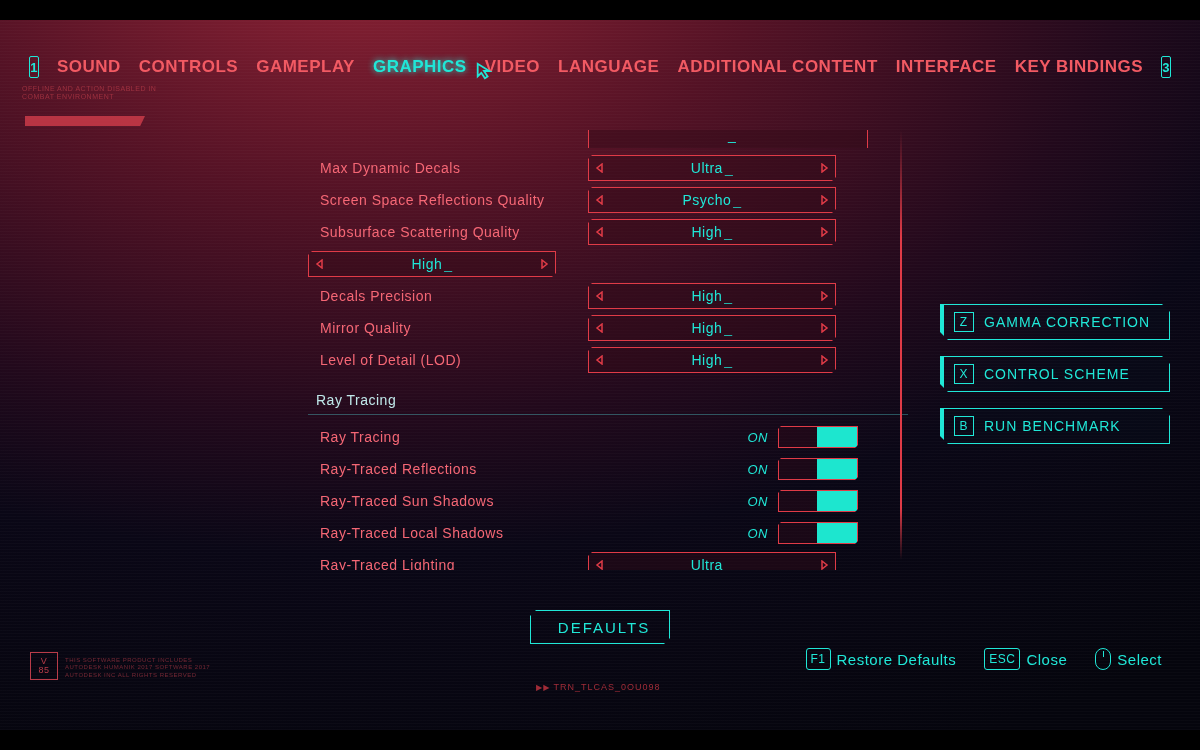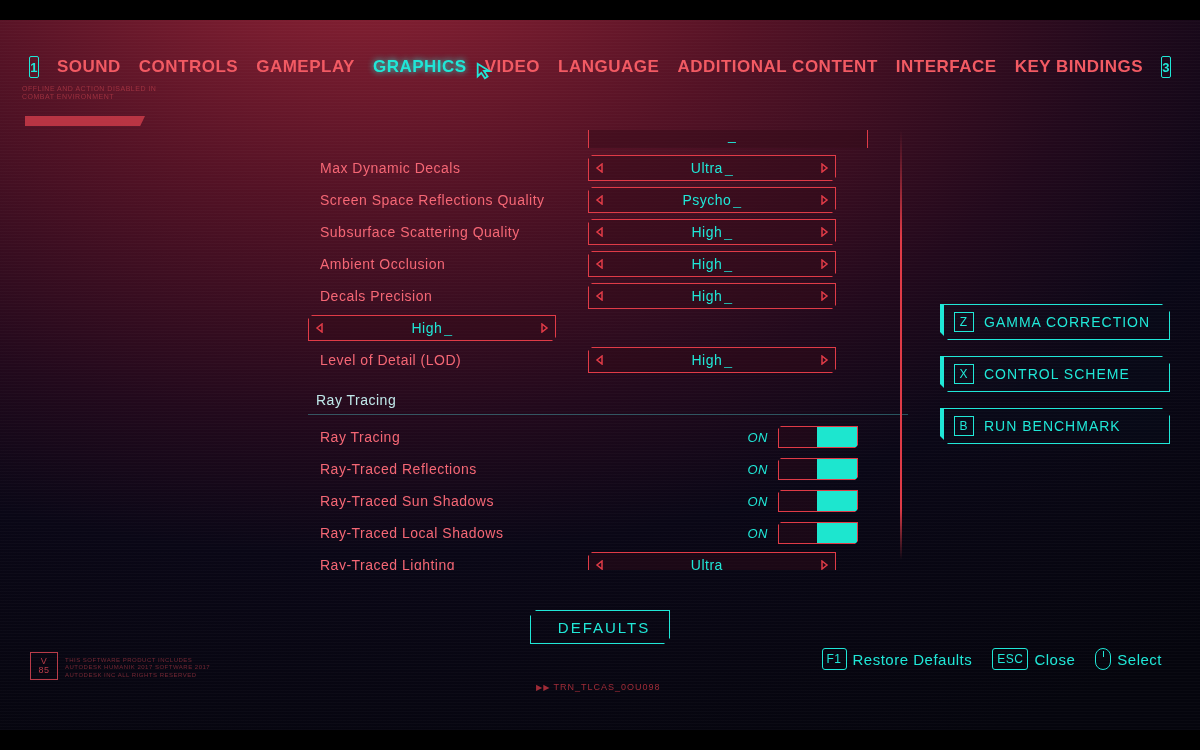--- a/index.html
+++ b/index.html
@@ -122,21 +122,21 @@
     border: 1px solid #20e7d7; color: #20e7d7;
     display: flex; align-items: center; justify-content: center;
     font-size: 15px; letter-spacing: 2px;
     clip-path: polygon(6px 0, 100% 0, 100% calc(100% - 6px), calc(100% - 6px) 100%, 0 100%, 0 6px);
     padding-left: 8px;
   }
 
   
   .footer {
     position: absolute; right: 38px; top: 648px;
-    display: flex; gap: 20px; align-items: center;
+    display: flex; gap: 28px; align-items: center;
     color: #20e7d7; font-size: 15px;
   }
   .footer .hint { display: flex; align-items: center; gap: 6px; }
   .footer .k {
     height: 22px; min-width: 24px; padding: 0 4px;
     border: 1px solid #20e7d7; color: #20e7d7; border-radius: 3px;
     display: inline-flex; align-items: center; justify-content: center;
     font-size: 12px;
   }
   .footer .mouse {
@@ -230,21 +230,20 @@
             </span>
             <span class="val">High</span>
             <span class="arrow right">
               <svg viewBox="0 0 10 10">
                 <polygon points="3,1 8,5 3,9"></polygon>
               </svg>
             </span>
           </div>
         </div>
         <div class="row">
-          <div class="label">Ambient Occlusion</div>
           <div class="selector">
             <span class="arrow left">
               <svg viewBox="0 0 10 10">
                 <polygon points="7,1 2,5 7,9"></polygon>
               </svg>
             </span>
             <span class="val">High</span>
             <span class="arrow right">
               <svg viewBox="0 0 10 10">
                 <polygon points="3,1 8,5 3,9"></polygon>
@@ -262,20 +261,21 @@
             </span>
             <span class="val">High</span>
             <span class="arrow right">
               <svg viewBox="0 0 10 10">
                 <polygon points="3,1 8,5 3,9"></polygon>
               </svg>
             </span>
           </div>
         </div>
         <div class="row">
+          <div class="label">Mirror Quality</div>
           <div class="selector">
             <span class="arrow left">
               <svg viewBox="0 0 10 10">
                 <polygon points="7,1 2,5 7,9"></polygon>
               </svg>
             </span>
             <span class="val">High</span>
             <span class="arrow right">
               <svg viewBox="0 0 10 10">
                 <polygon points="3,1 8,5 3,9"></polygon>

